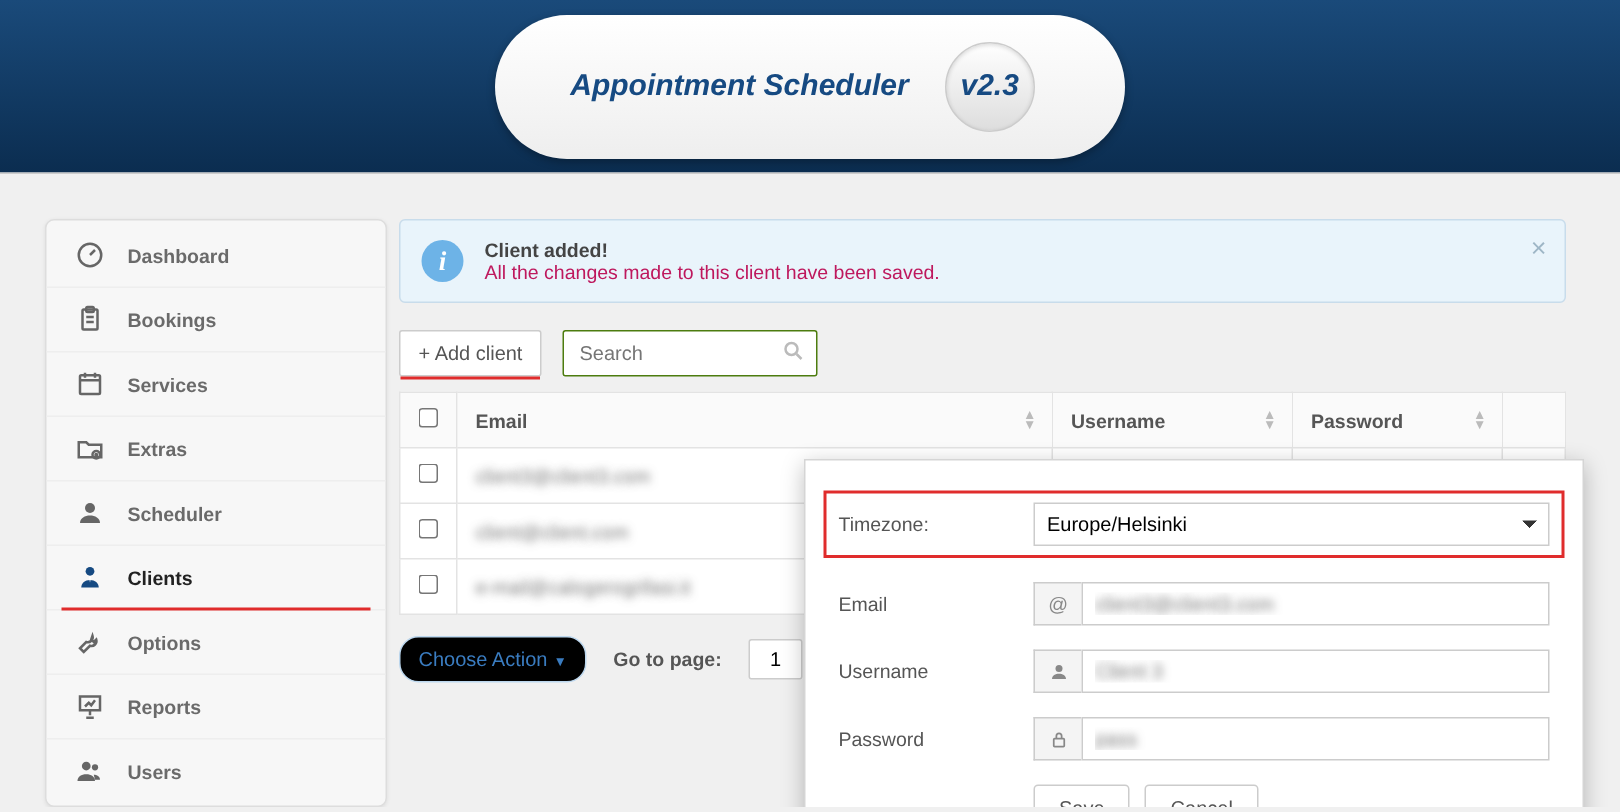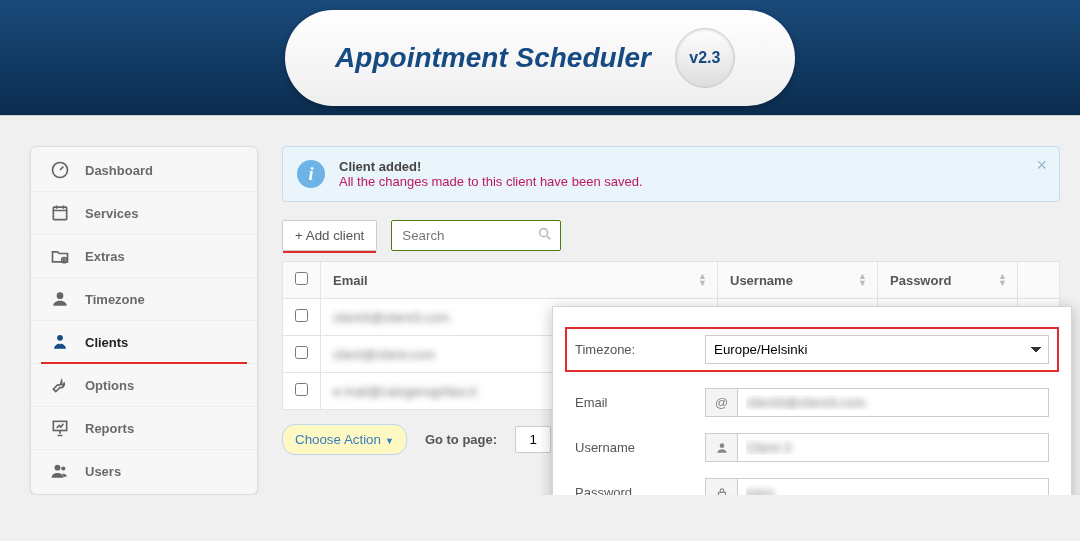--- a/index.html
+++ b/index.html
@@ -1,21 +1,21 @@
 <!DOCTYPE html>
 <html><head>
 <meta charset="utf-8">
 <style>
   * { box-sizing: border-box; margin: 0; padding: 0; }
   body { font-family: Arial, sans-serif; font-size: 13px; color: #555; background: #f0f0f0; }
   .header { background: linear-gradient(#1a4a7a,#0b2d50); height: 116px; display: flex; align-items: center; justify-content: center; border-bottom: 1px solid #ccc; }
   .title-pill { background: linear-gradient(#fff,#eee); border-radius: 60px; padding: 18px 60px 18px 50px; display: flex; align-items: center; gap: 24px; box-shadow: 0 2px 6px rgba(0,0,0,.3); }
-  .title-text { font-size: 28px; font-weight: bold; font-style: italic; color: #164a82; }
-  .version-badge { width: 60px; height: 60px; border-radius: 50%; background: linear-gradient(#fff,#ddd); border: 1px solid #ccc; display: flex; align-items: center; justify-content: center; font-size: 16px; font-weight: bold; color: #164a82; box-shadow: inset 0 1px 3px rgba(0,0,0,.15); text-align: center; }
-  .workspace { display: flex; gap: 24px; padding: 30px 20px 0 30px; }
+  .title-text { font-size: 20px; font-weight: bold; font-style: italic; color: #164a82; }
+  .version-badge { width: 60px; height: 60px; border-radius: 50%; background: linear-gradient(#fff,#ddd); border: 1px solid #ccc; display: flex; align-items: center; justify-content: center; font-size: 20px; font-weight: bold; font-style: italic; color: #164a82; box-shadow: inset 0 1px 3px rgba(0,0,0,.15); text-align: center; }
+  .workspace { display: flex; gap: 8px; padding: 30px 36px 0 30px; }
   .sidebar { width: 228px; background: #f7f7f7; border: 1px solid #ddd; border-radius: 6px; box-shadow: 0 1px 3px rgba(0,0,0,.08); padding: 2px 0; }
   .nav-item { display: flex; align-items: center; gap: 14px; padding: 10px 18px; color: #6a6a6a; font-weight: bold; cursor: pointer; border-bottom: 1px solid #eee; }
   .nav-item:last-child { border-bottom: none; }
   .nav-item.active { color: #222; position: relative; }
   .nav-item.active::after { content:""; position:absolute; left:10px; right:10px; bottom:-1px; height:2px; background:#e02c2c; }
   .nav-icon { width: 22px; height: 22px; display:flex; align-items:center; justify-content:center; color:#666; }
   .nav-item.active .nav-icon { color:#164a82; }
   .main { flex: 1; position: relative; }
   .alert { background: #e9f4fb; border: 1px solid #c8dceb; border-radius: 4px; padding: 12px 40px 12px 14px; display:flex; align-items:center; gap:14px; position:relative; margin-bottom: 18px; }
   .alert .info-icon { width:28px; height:28px; border-radius:50%; background:#6db3e7; color:#fff; display:flex; align-items:center; justify-content:center; font-family:Georgia,serif; font-style:italic; font-weight:bold; font-size:18px; }
@@ -28,21 +28,21 @@
   .search-wrap { position:relative; }
   .search-input { border:1px solid #4d7c0f; padding:7px 30px 7px 10px; width:170px; border-radius:2px; color:#888; }
   .search-icon { position:absolute; right:8px; top:6px; color:#bbb; }
   .table { width:100%; border-collapse:collapse; background:#fff; }
   .table th, .table td { border:1px solid #e3e3e3; padding:10px 12px; text-align:left; }
   .table th { background:#fafafa; color:#555; font-weight:bold; position:relative; }
   .sort-arrows { position:absolute; right:10px; top:50%; transform:translateY(-50%); font-size:9px; color:#bbb; line-height:7px; }
   .chk { }
   .blurred { color:transparent; text-shadow:0 0 6px rgba(80,80,80,.8); user-select:none; }
   .pager-row { display:flex; align-items:center; gap:18px; padding:14px 0 0 0; }
-  .choose-action { border:1px solid #bcd7ee; background:#fef9c3; color:#3a7cc0; padding:7px 12px; border-radius:13px; cursor:pointer; }
+  .choose-action { border:1px solid #bcd7ee; background:#000000; color:#3a7cc0; padding:7px 12px; border-radius:13px; cursor:pointer; }
   .choose-action .caret { font-size:9px; margin-left:4px; }
   .goto-label { color:#555; font-weight:bold; }
   .page-input { width:36px; border:1px solid #ccc; padding:5px; text-align:center; border-radius:2px;}
   .page-num { font-weight:bold; color:#333; }
   
   .popup { position:absolute; right:-12px; top:160px; width:520px; background:#fff; border:1px solid #d5d5d5; box-shadow:0 3px 14px rgba(0,0,0,.25); padding:20px 22px; }
   .form-row { display:flex; align-items:center; margin-bottom:16px;justify-content:center; }
   .form-row.highlight { border:2px solid #e02c2c; padding:6px 8px; margin-left:-10px; margin-right:-10px; }
   .form-label { width:130px; color:#555; }
   .form-control-wrap { flex:1; display:flex;border-radius:13px; }
@@ -70,20 +70,30 @@
           <svg width="20" height="20" viewBox="0 0 24 24" fill="none" stroke="currentColor" stroke-width="2">
             <circle cx="12" cy="12" r="9"></circle>
             <path d="M12 12l4-4"></path>
           </svg>
         </span>
       <span>Dashboard</span>
     </div>
     <div class="nav-item">
       <span class="nav-icon">
           <svg width="20" height="20" viewBox="0 0 24 24" fill="none" stroke="currentColor" stroke-width="2">
+            <rect x="6" y="4" width="12" height="16" rx="1"></rect>
+            <rect x="9" y="2" width="6" height="4" rx="1"></rect>
+            <path d="M9 10h6M9 14h6"></path>
+          </svg>
+        </span>
+      <span>Bookings</span>
+    </div>
+    <div class="nav-item">
+      <span class="nav-icon">
+          <svg width="20" height="20" viewBox="0 0 24 24" fill="none" stroke="currentColor" stroke-width="2">
             <rect x="4" y="5" width="16" height="15" rx="1"></rect>
             <path d="M4 9h16M8 3v4M16 3v4"></path>
           </svg>
         </span>
       <span>Services</span>
     </div>
     <div class="nav-item">
       <span class="nav-icon">
           <svg width="20" height="20" viewBox="0 0 24 24" fill="none" stroke="currentColor" stroke-width="2">
             <path d="M3 7h6l2 2h10v10H3z"></path>
@@ -93,21 +103,21 @@
         </span>
       <span>Extras</span>
     </div>
     <div class="nav-item">
       <span class="nav-icon">
           <svg width="20" height="20" viewBox="0 0 24 24" fill="currentColor">
             <circle cx="12" cy="8" r="4"></circle>
             <path d="M4 20c0-4 4-6 8-6s8 2 8 6z"></path>
           </svg>
         </span>
-      <span>Timezone</span>
+      <span>Scheduler</span>
     </div>
     <div class="nav-item active">
       <span class="nav-icon">
           <svg width="20" height="20" viewBox="0 0 24 24" fill="currentColor">
             <circle cx="12" cy="7" r="3.5"></circle>
             <path d="M5 20c0-3.5 3-6 7-6s7 2.5 7 6z"></path>
             <path d="M11 11l1 5 1-5z" fill="#fff"></path>
           </svg>
         </span>
       <span>Clients</span>

